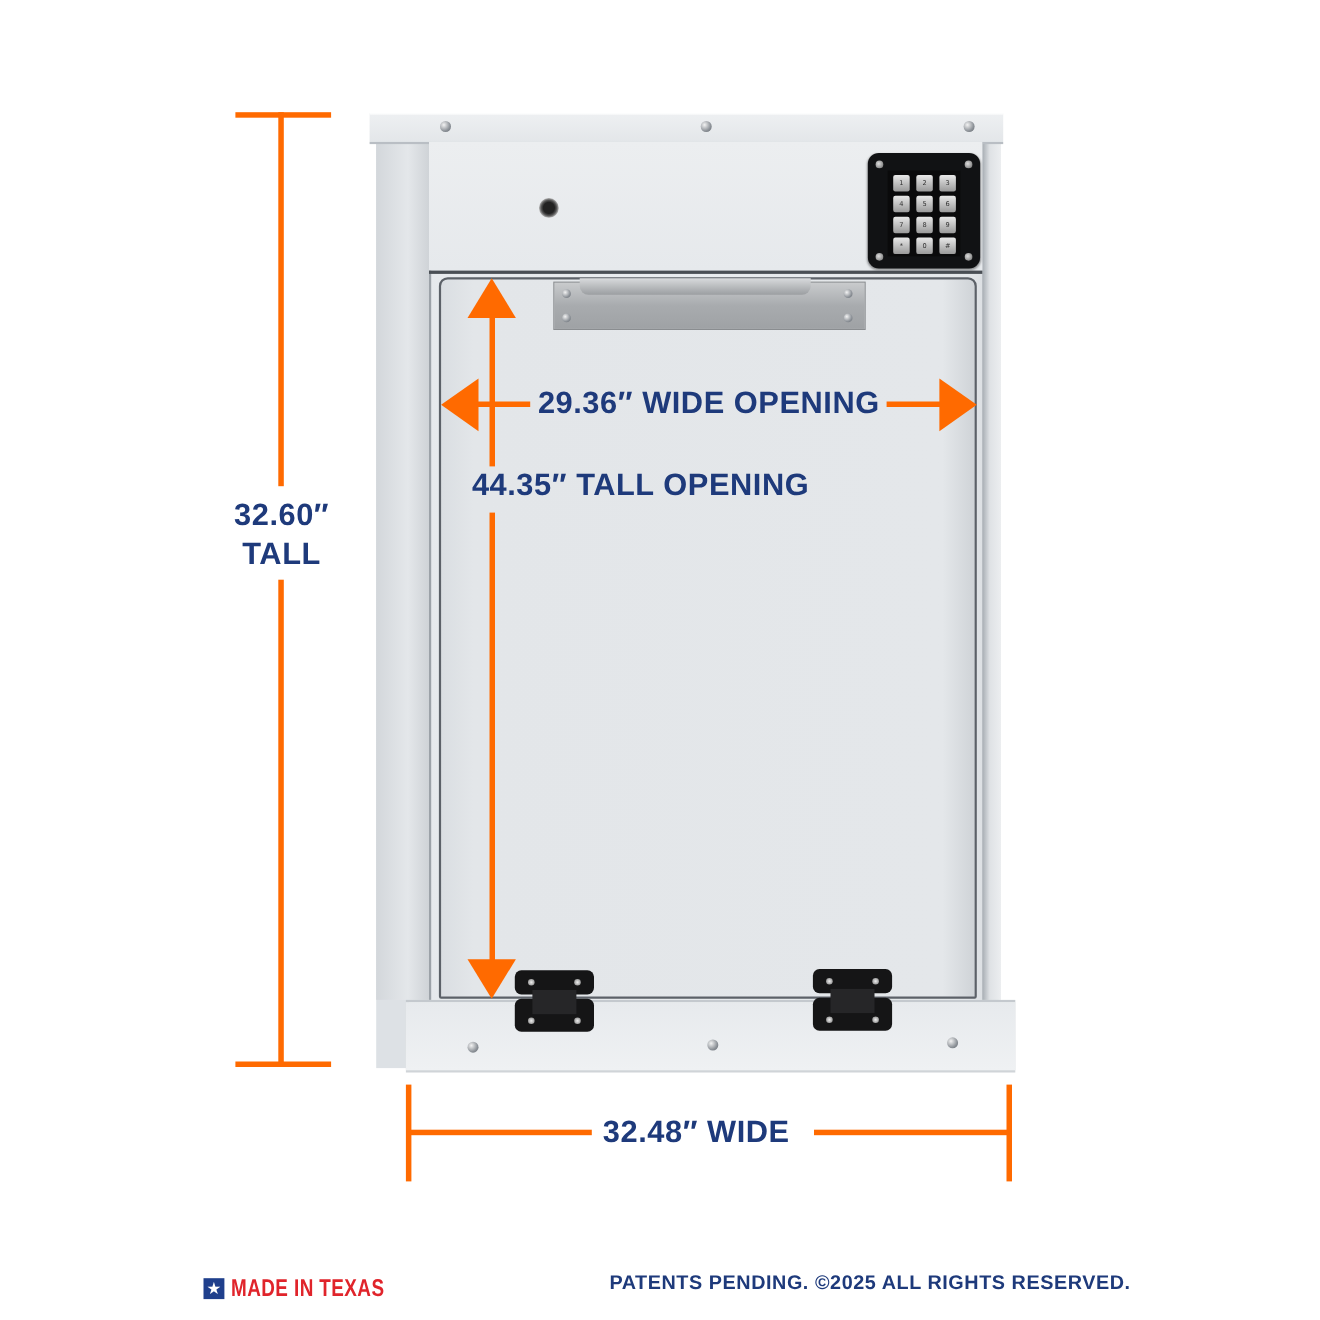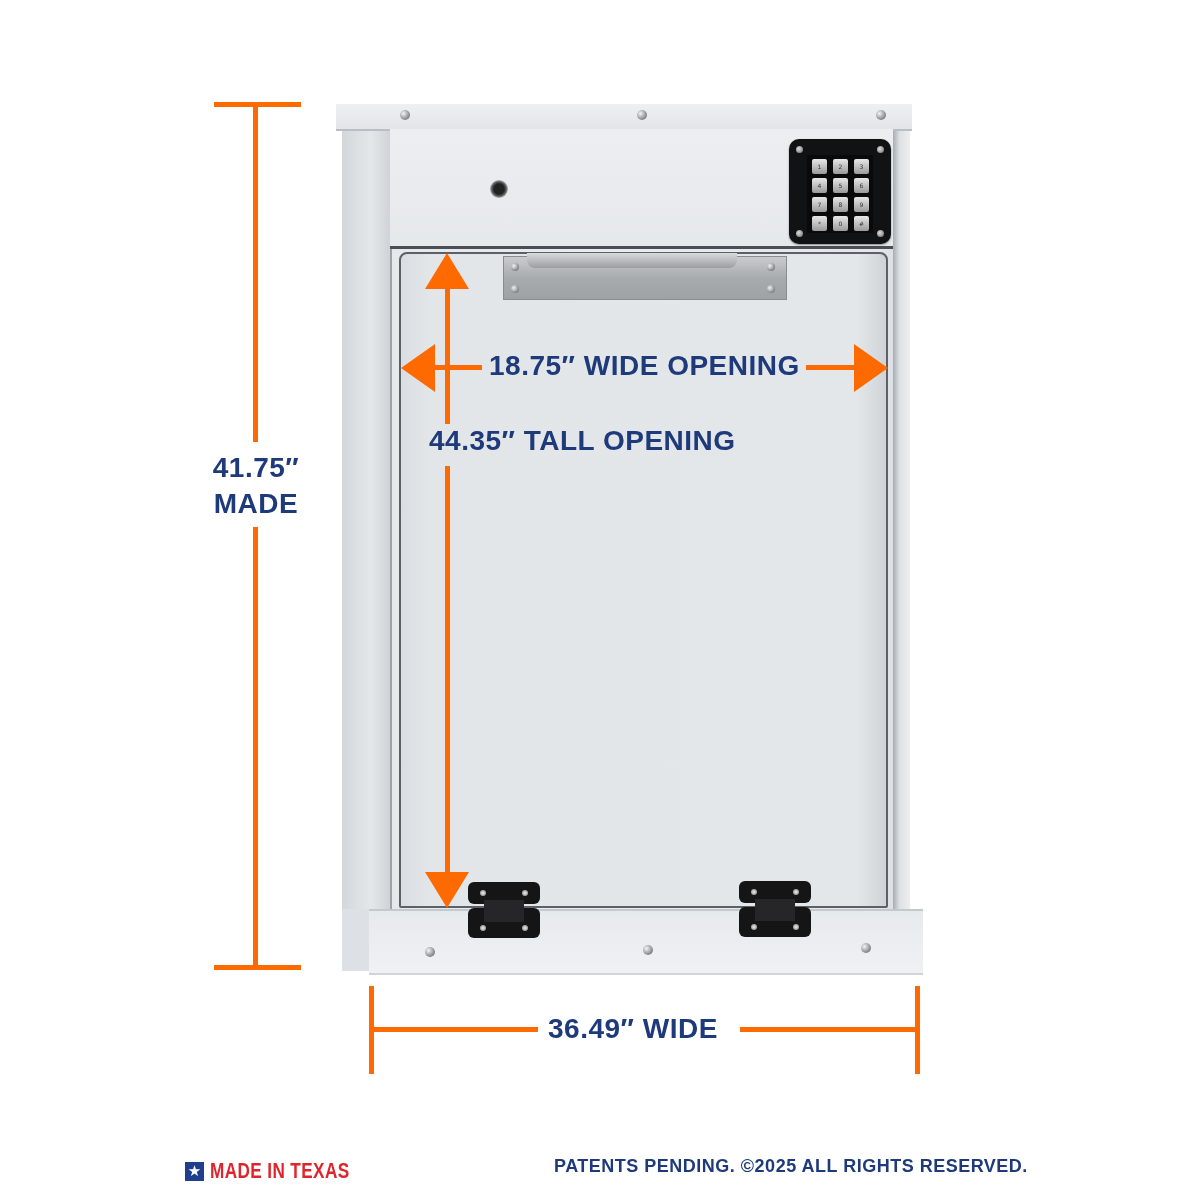--- a/index.html
+++ b/index.html
@@ -137,34 +137,34 @@
   <span class="hs" style="left:12px;top:8px"></span>
     <span class="hs" style="left:54px;top:8px"></span>
   <span class="hs" style="left:12px;top:43px"></span>
     <span class="hs" style="left:54px;top:43px"></span>
 </div>
 
 <div class="abs orange" style="left:214px;top:102px;width:87px;height:5px"></div>
 <div class="abs orange" style="left:253px;top:102px;width:5px;height:340px"></div>
 <div class="abs orange" style="left:253px;top:527px;width:5px;height:442px"></div>
 <div class="abs orange" style="left:214px;top:965px;width:87px;height:5px"></div>
-<div class="abs txt dim-big" style="left:206px;top:452px;width:100px;text-align:center">41.75″</div>
-<div class="abs txt dim-big" style="left:206px;top:488px;width:100px;text-align:center">MADE</div>
+<div class="abs txt dim-big" style="left:206px;top:452px;width:100px;text-align:center">32.60″</div>
+<div class="abs txt dim-big" style="left:206px;top:488px;width:100px;text-align:center">TALL</div>
 
 <div class="abs orange" style="left:369px;top:986px;width:5px;height:88px"></div>
 <div class="abs orange" style="left:915px;top:986px;width:5px;height:88px"></div>
 <div class="abs orange" style="left:372px;top:1027px;width:166px;height:5px"></div>
 <div class="abs orange" style="left:740px;top:1027px;width:177px;height:5px"></div>
-<div class="abs txt dim-big" style="left:548px;top:1013px">36.49″ WIDE</div>
+<div class="abs txt dim-big" style="left:548px;top:1013px">32.48″ WIDE</div>
 
 <div class="abs orange" style="left:430px;top:365px;width:52px;height:5px"></div>
 <div class="tri" style="left:401px;top:344px;border-top:24px solid transparent;border-bottom:24px solid transparent;border-right:34px solid #ff6a00"></div>
 <div class="abs orange" style="left:806px;top:365px;width:50px;height:5px"></div>
 <div class="tri" style="left:854px;top:344px;border-top:24px solid transparent;border-bottom:24px solid transparent;border-left:34px solid #ff6a00"></div>
-<div class="abs txt dim-big" style="left:489px;top:350px">18.75″ WIDE OPENING</div>
+<div class="abs txt dim-big" style="left:489px;top:350px">29.36″ WIDE OPENING</div>
 
 <div class="tri" style="left:425px;top:253px;border-left:22px solid transparent;border-right:22px solid transparent;border-bottom:36px solid #ff6a00"></div>
 <div class="abs orange" style="left:445px;top:286px;width:5px;height:138px"></div>
 <div class="abs orange" style="left:445px;top:466px;width:5px;height:408px"></div>
 <div class="tri" style="left:425px;top:872px;border-left:22px solid transparent;border-right:22px solid transparent;border-top:36px solid #ff6a00"></div>
 <div class="abs txt dim-big" style="left:429px;top:425px">44.35″ TALL OPENING</div>
 
 <div class="abs footer-left">
   <span class="flag">★</span>
   <span class="made">MADE IN TEXAS</span>

